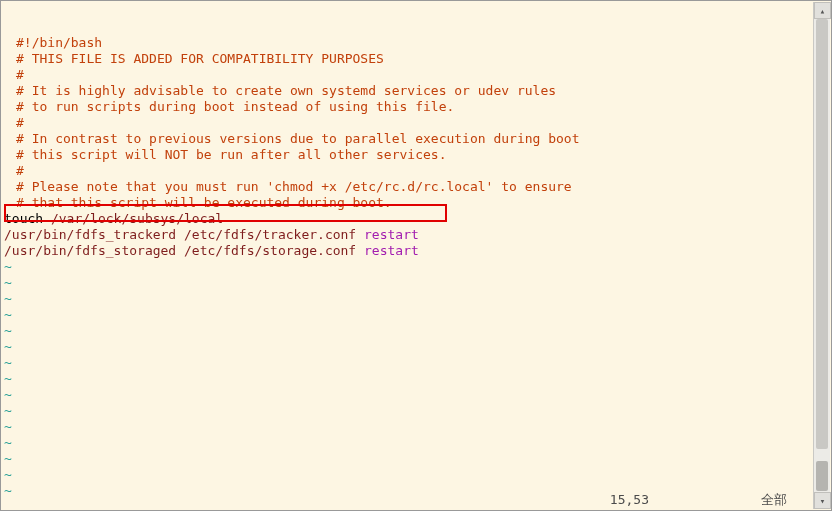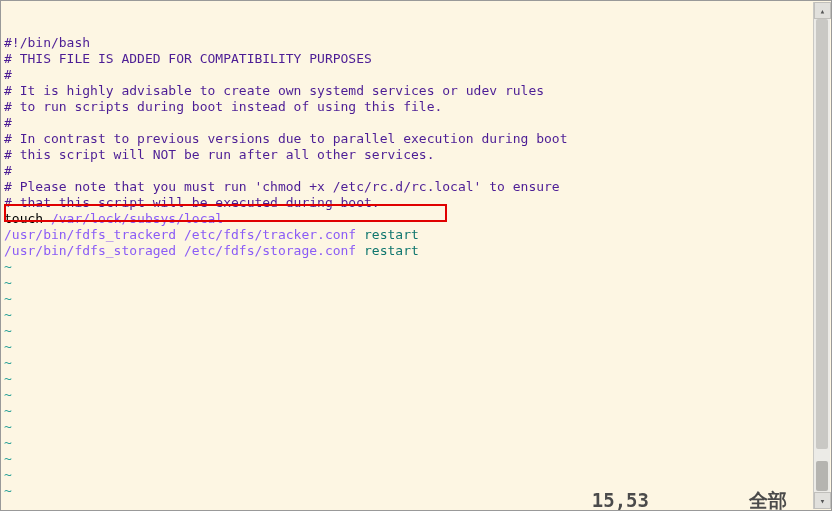--- a/index.html
+++ b/index.html
@@ -17,24 +17,24 @@
   .editor {
     position: absolute;
     top: 2px;
     left: 3px;
     right: 22px;
     bottom: 2px;
     white-space: pre;
     overflow: hidden;
   }
   .line { white-space: pre; }
-  .sh-comment { color: #4c1d95; }
+  .sh-comment { color: #c2410c; margin-left: 12px; }
   .sh-cmd { color: #000000; }
-  .sh-path { color: #8b5cf6; }
-  .sh-arg { color: #0f766e; }
+  .sh-path { color: #7f1d1d; }
+  .sh-arg { color: #a21caf; }
   .tilde { color: #2aa198; }
   .highlight-box {
     position: absolute;
     border: 2px solid #e00000;
     pointer-events: none;
   }
   .scrollbar {
     position: absolute;
     right: 1px;
     top: 1px;
@@ -78,24 +78,23 @@
     background: #b5b4b0;
     border-radius: 2px;
     cursor: pointer;
   }
   .statusbar {
     position: absolute;
     bottom: 2px;
     left: 3px;
     right: 22px;
     height: 16px;
-    font-size: 19px;
+    font-size: 13px;
     color: #4b4b4b;
     white-space: pre;
-    font-weight: bold;
   }
   .status-pos { position: absolute; right: 160px; bottom: 0; }
   .status-all { position: absolute; right: 22px; bottom: 0; }
 </style>
 </head>
 <body>
 
 <div class="editor">
   <div id="lines"><div class="line"><span class="sh-comment">#!/bin/bash</span></div><div class="line"><span class="sh-comment"># THIS FILE IS ADDED FOR COMPATIBILITY PURPOSES</span></div><div class="line"><span class="sh-comment">#</span></div><div class="line"><span class="sh-comment"># It is highly advisable to create own systemd services or udev rules</span></div><div class="line"><span class="sh-comment"># to run scripts during boot instead of using this file.</span></div><div class="line"><span class="sh-comment">#</span></div><div class="line"><span class="sh-comment"># In contrast to previous versions due to parallel execution during boot</span></div><div class="line"><span class="sh-comment"># this script will NOT be run after all other services.</span></div><div class="line"><span class="sh-comment">#</span></div><div class="line"><span class="sh-comment"># Please note that you must run 'chmod +x /etc/rc.d/rc.local' to ensure</span></div><div class="line"><span class="sh-comment"># that this script will be executed during boot.</span></div><div class="line"><span></span></div><div class="line"><span class="sh-cmd">touch</span><span class="sh-path"> /var/lock/subsys/local</span></div><div class="line"><span class="sh-path">/usr/bin/fdfs_trackerd /etc/fdfs/tracker.conf </span><span class="sh-arg">restart</span></div><div class="line"><span class="sh-path">/usr/bin/fdfs_storaged /etc/fdfs/storage.conf </span><span class="sh-arg">restart</span></div><div class="line"><span class="tilde">~</span></div><div class="line"><span class="tilde">~</span></div><div class="line"><span class="tilde">~</span></div><div class="line"><span class="tilde">~</span></div><div class="line"><span class="tilde">~</span></div><div class="line"><span class="tilde">~</span></div><div class="line"><span class="tilde">~</span></div><div class="line"><span class="tilde">~</span></div><div class="line"><span class="tilde">~</span></div><div class="line"><span class="tilde">~</span></div><div class="line"><span class="tilde">~</span></div><div class="line"><span class="tilde">~</span></div><div class="line"><span class="tilde">~</span></div><div class="line"><span class="tilde">~</span></div><div class="line"><span class="tilde">~</span></div></div>
   <div class="highlight-box" style="left: 0px; top: 201px; width: 443px; height: 18px;"></div>

